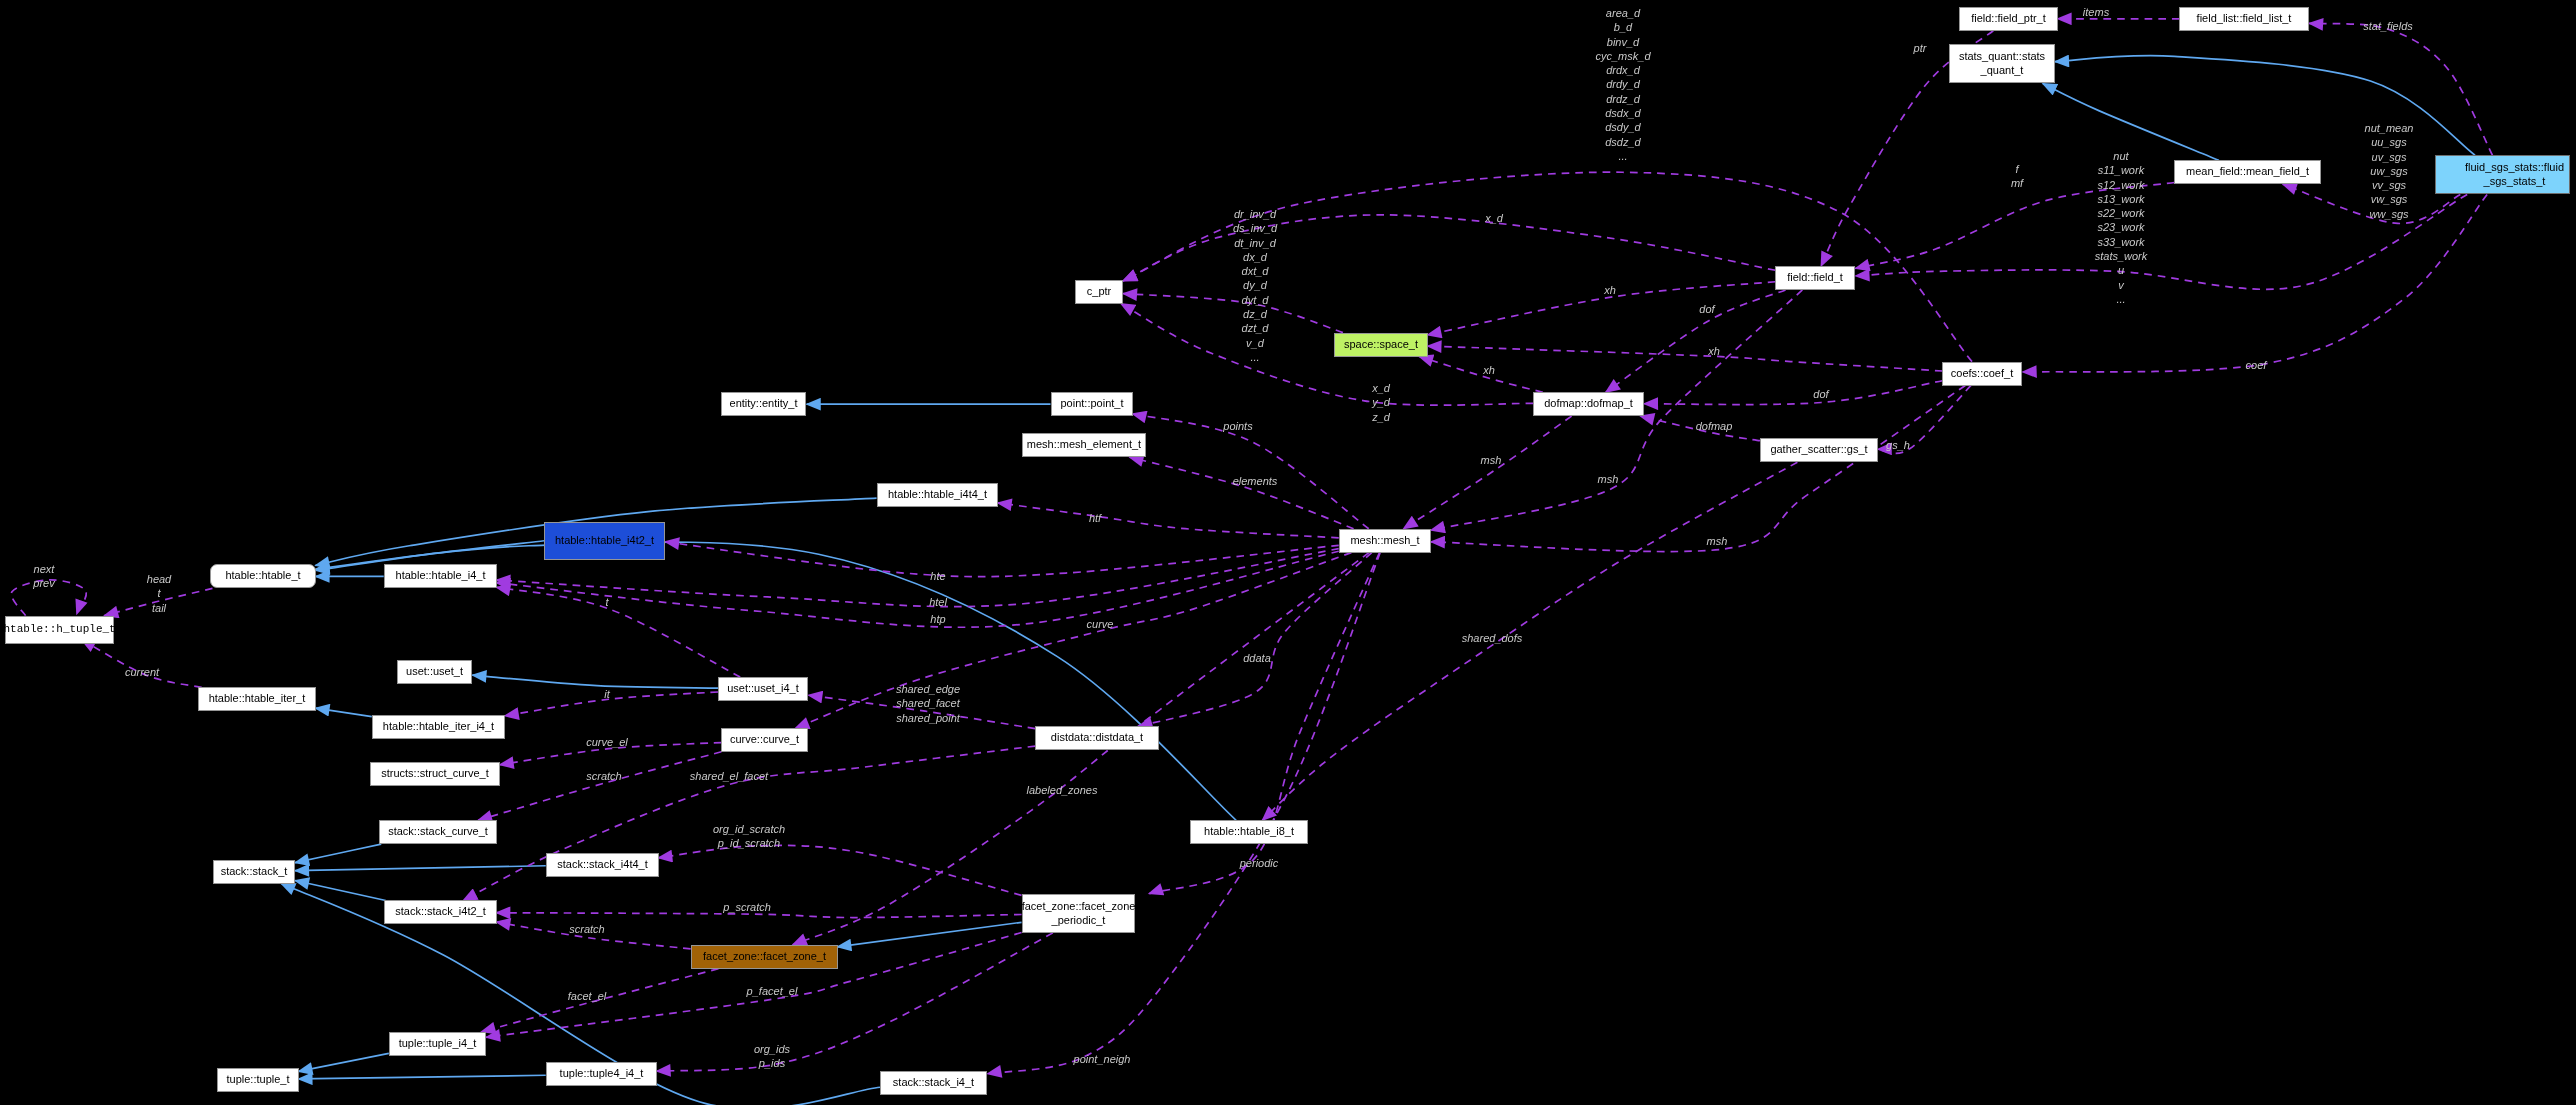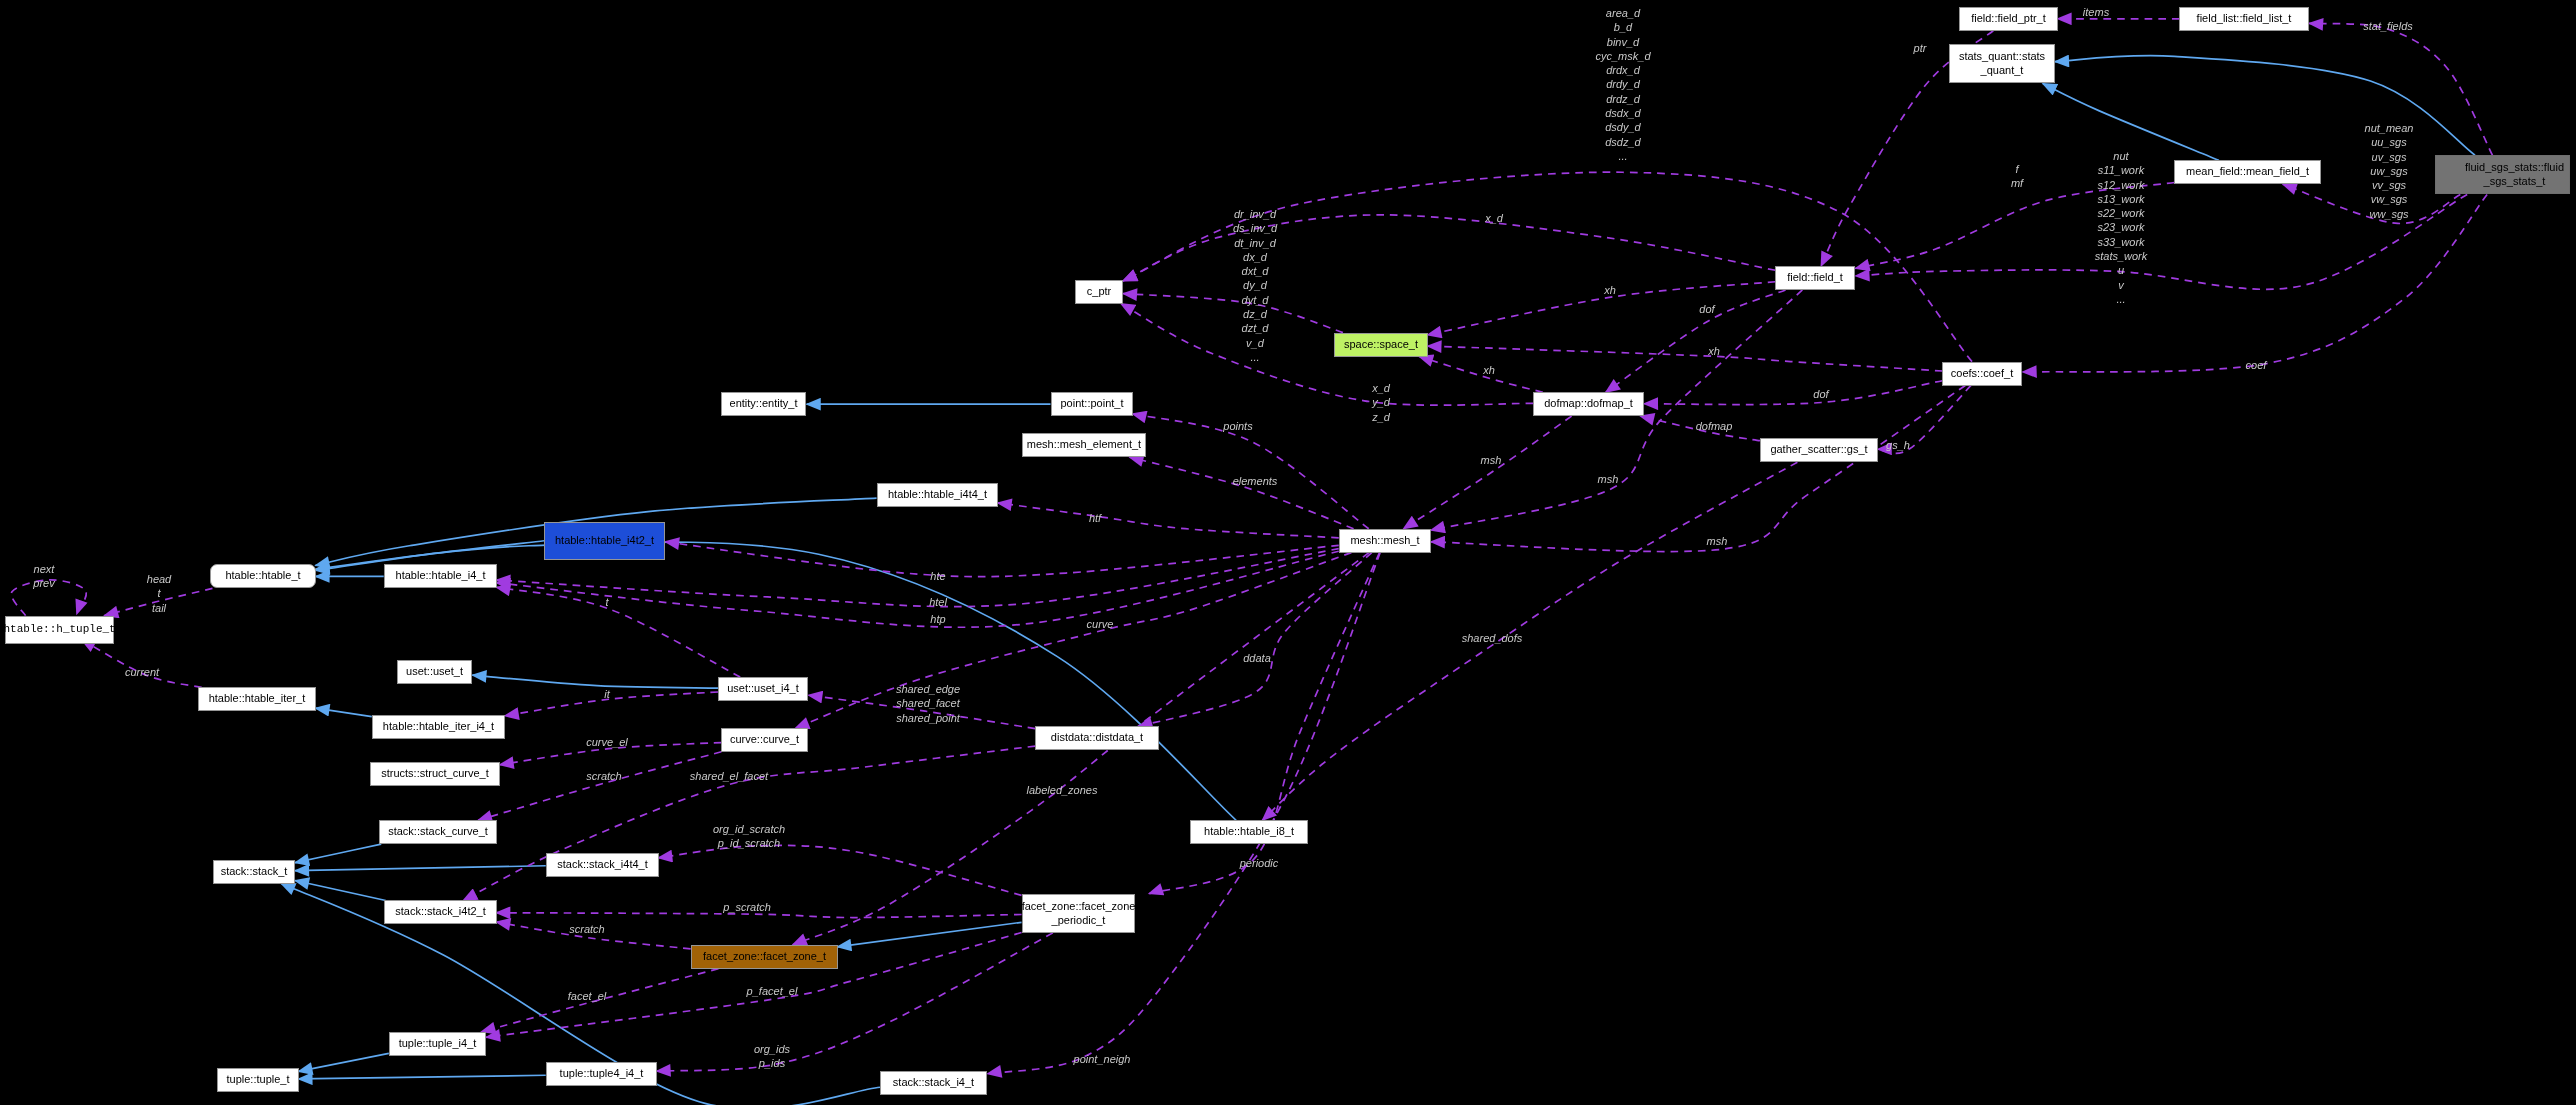--- a/index.html
+++ b/index.html
@@ -98,21 +98,21 @@
     <div class="node" style="left: 2179px; top: 6.8px; width: 130px; height: 24px; background: rgb(255, 255, 255);">
       <div>field_list::field_list_t</div>
     </div>
     <div class="node" style="left: 1949px; top: 44px; width: 106px; height: 39px; background: rgb(255, 255, 255);">
       <div>stats_quant::stats</div>
       <div>_quant_t</div>
     </div>
     <div class="node" style="left: 2174px; top: 160px; width: 147px; height: 24px; background: rgb(255, 255, 255);">
       <div>mean_field::mean_field_t</div>
     </div>
-    <div class="node hl" style="left: 2435px; top: 155px; width: 135px; height: 39px; background: #737373; padding-left: 24px;">
+    <div class="node hl" style="left: 2435px; top: 155px; width: 135px; height: 39px; background: #7dd3fc; padding-left: 24px;">
       <div>fluid_sgs_stats::fluid</div>
       <div>_sgs_stats_t</div>
     </div>
     <div class="node" style="left: 1775px; top: 266px; width: 80px; height: 24px; background: rgb(255, 255, 255);">
       <div>field::field_t</div>
     </div>
     <div class="node" style="left: 1942px; top: 362px; width: 80px; height: 24px; background: rgb(255, 255, 255);">
       <div>coefs::coef_t</div>
     </div>
     <div class="node" style="left: 1760px; top: 438px; width: 118px; height: 24px; background: rgb(255, 255, 255);">

